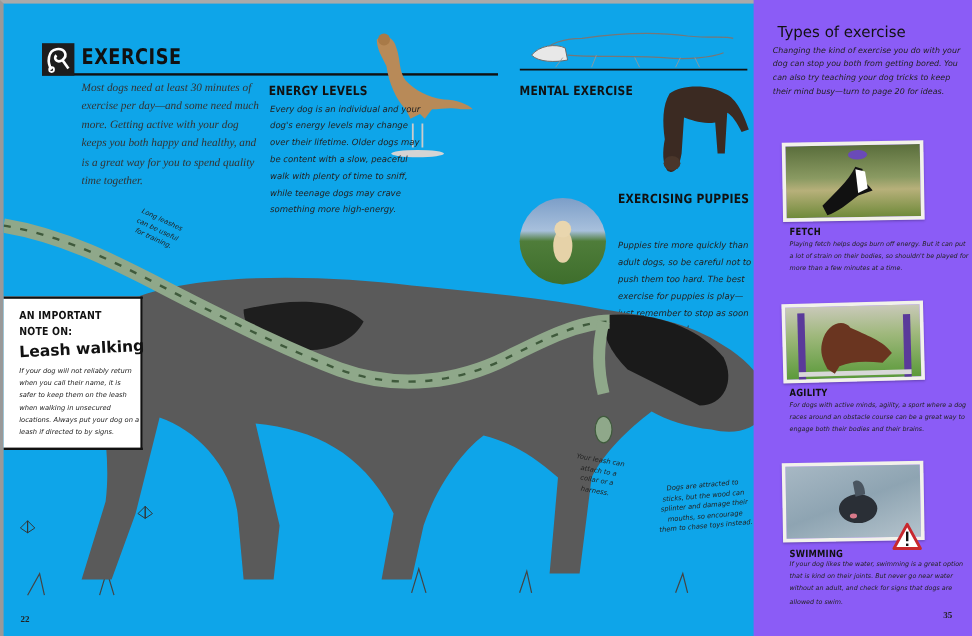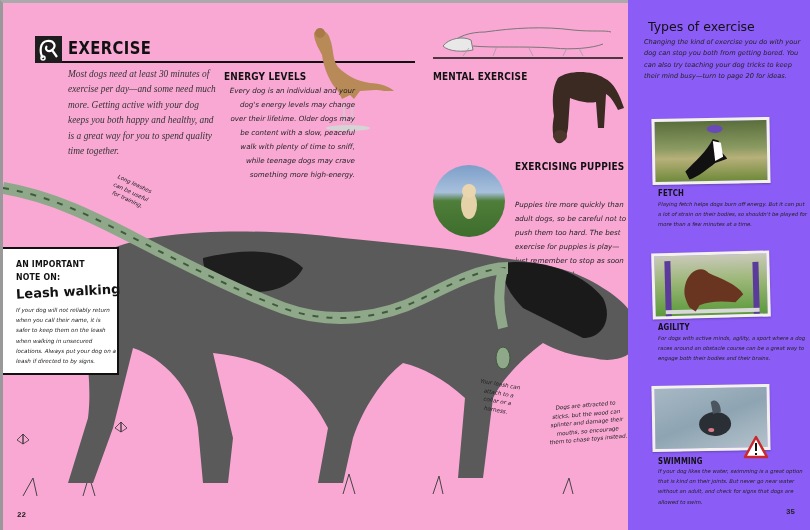--- a/index.html
+++ b/index.html
@@ -1,19 +1,19 @@
 <!DOCTYPE html>
 <html><head>
 <meta charset="utf-8">
 <style>
   * { box-sizing: border-box; margin: 0; padding: 0; }
   html, body { width: 810px; height: 530px; overflow: hidden; background: #7c7c7c; }
   body { position: relative; font-family: "DejaVu Sans", sans-serif; }
   .spread { position: absolute; left: 0; top: 0; width: 810px; height: 530px; }
-  .left-page { position: absolute; left: 0; top: 0; width: 680px; height: 530px; background: #f9a8d4; border-left: 3px solid #999; border-top: 3px solid #aaa; }
+  .left-page { position: absolute; left: 0; top: 0; width: 680px; height: 530px; background: #0ea5e9; border-left: 3px solid #999; border-top: 3px solid #aaa; }
   .right-page { position: absolute; left: 628px; top: 0; width: 208px; height: 530px; background: #8b5cf6; border-right: 2px solid #7a8a7c; }
   .hand { font-family: "DejaVu Sans", sans-serif; font-style: oblique; color: #222; }
   .head { font-family: "DejaVu Sans", sans-serif; font-weight: bold; letter-spacing: 0.2px; color: #111; text-transform: uppercase; }
   .serif { font-family: "Liberation Serif", serif; color: #333; font-style: italic; }
 
   
   .title-wrap { position: absolute; left: 32px; top: 33px; width: 380px; height: 27px; border-bottom: 2px solid #111; }
   .title-icon { position: absolute; left: 0; top: 0; width: 27px; height: 27px; background: #1d1d1d; }
   .title-text { position: absolute; left: 33px; top: 1px; font-family: "DejaVu Sans", sans-serif; font-weight: bold; font-size: 18px; letter-spacing: 0.5px; color: #111; transform: scaleX(0.82); transform-origin: left; }
   .intro { position: absolute; left: 65px; top: 64px; width: 150px; font-size: 9.4px; line-height: 15.4px; }
@@ -29,21 +29,21 @@
      background: linear-gradient(180deg, #7c9ec8 0%, #a8c0dc 38%, #4f7d3a 50%, #3e6e2c 100%); }
   .main-dog { position: absolute; left: 0; top: 175px; width: 650px; height: 330px; }
 
   .note-box { position: absolute; left: 0; top: 244px; width: 116px; height: 128px; background: #fff; border: 2px solid #111; border-left: none; padding-left: 12px; }
   .note-h1 { position: absolute; left: 13px; top: 8px; font-size: 9.2px; line-height: 13px; transform: scaleX(0.85); transform-origin: left; white-space: nowrap; }
   .note-h2 { position: absolute; left: 13px; top: 35px; font-family: "DejaVu Sans", sans-serif; font-size: 13px; font-weight: bold; color: #111; transform: rotate(-3deg); white-space: nowrap; }
   .note-body { position: absolute; left: 13px; top: 56px; width: 100px; font-size: 5.6px; line-height: 10.2px; }
 
   .annot { position: absolute; font-size: 5.6px; line-height: 8.6px; text-align: center; color: #222; }
 
-  .page-num { position: absolute; font-family: Liberation Mono, monospace; font-size: 7.5px; color: #222; font-weight: bold; }
+  .page-num { position: absolute; font-family: Liberation Serif, serif; font-size: 7.5px; color: #222; font-weight: bold; }
 
   
   .rp-title { position: absolute; left: 20px; top: 19px; font-family: "DejaVu Sans", sans-serif; font-size: 12.5px; color: #111; }
   .rp-intro { position: absolute; left: 16px; top: 37px; width: 162px; font-size: 6.6px; line-height: 11.4px; }
   .photo { position: absolute; border: 3px solid #f2f2ea; box-shadow: 0 1px 2px rgba(0,0,0,0.25); overflow: hidden; }
   .photo-fetch { left: 24px; top: 118px; width: 118px; height: 66px; transform: rotate(-1deg); background: linear-gradient(180deg, #5a6e3c 0%, #8a9a62 45%, #b7b07a 62%, #6f8a3a 100%); }
   .photo-agility { left: 24px; top: 252px; width: 118px; height: 66px; transform: rotate(-1.5deg); background: linear-gradient(180deg, #c9c9b9 0%, #9fb87c 40%, #5b9a3a 100%); }
   .photo-swim { left: 24px; top: 385px; width: 118px; height: 66px; transform: rotate(-1deg); background: linear-gradient(160deg, #a7b8c4 0%, #8ea4b2 50%, #b4c3cc 100%); }
   .rp-sec-title { position: absolute; left: 30px; font-size: 8.2px; transform: scaleX(0.85); transform-origin: left; white-space: nowrap; }
   .rp-sec-body { position: absolute; left: 30px; width: 150px; font-size: 5.3px; line-height: 10.2px; }
@@ -83,21 +83,21 @@
       <path d="M10 28 C16 20,30 18,38 22 L40 32 C30 34,16 34,10 28 Z" fill="#e8e8e8" stroke="#666" stroke-width="0.8"></path>
       <path d="M30 38 L36 30 M60 38 L64 28 M100 38 L96 30 M130 38 L134 30 M150 38 L146 30" stroke="#999" stroke-width="0.7"></path>
     </svg>
 
     <svg class="brown-dog" viewBox="0 0 80 80">
       <path d="M10 10 C20 2,44 2,56 10 C66 14,72 28,76 40 L70 42 C66 34,62 28,58 26 L56 60 L50 60 L48 34 C38 36,28 32,22 30 L20 60 C18 72,14 78,8 74 C4 68,4 58,6 48 C4 34,4 20,10 10 Z" fill="#3b2a22"></path>
       <ellipse cx="12" cy="68" rx="7" ry="6" fill="#4a362a"></ellipse>
     </svg>
 
     <div class="sec-title head" style="left:221px; top:67px;">ENERGY LEVELS</div>
-    <div class="sec-body hand" style="left:222px; top:81px; width:130px;text-align:right;">Every dog is an individual and your dog's energy levels may change over their lifetime. Older dogs may be content with a slow, peaceful walk with plenty of time to sniff, while teenage dogs may crave something more high-energy.</div>
+    <div class="sec-body hand" style="left:222px; top:81px; width:130px;">Every dog is an individual and your dog's energy levels may change over their lifetime. Older dogs may be content with a slow, peaceful walk with plenty of time to sniff, while teenage dogs may crave something more high-energy.</div>
 
     <div class="sec-title head" style="left:430px; top:67px;">MENTAL EXERCISE</div>
 
     <div class="pup-circle">
       <svg width="72" height="72" viewBox="0 0 72 72">
         <ellipse cx="36" cy="40" rx="8" ry="14" fill="#e6d2a8"></ellipse>
         <circle cx="36" cy="26" r="7" fill="#e9d6ae"></circle>
       </svg>
     </div>
     <div class="sec-title head" style="left:512px; top:157px;">EXERCISING PUPPIES</div>

